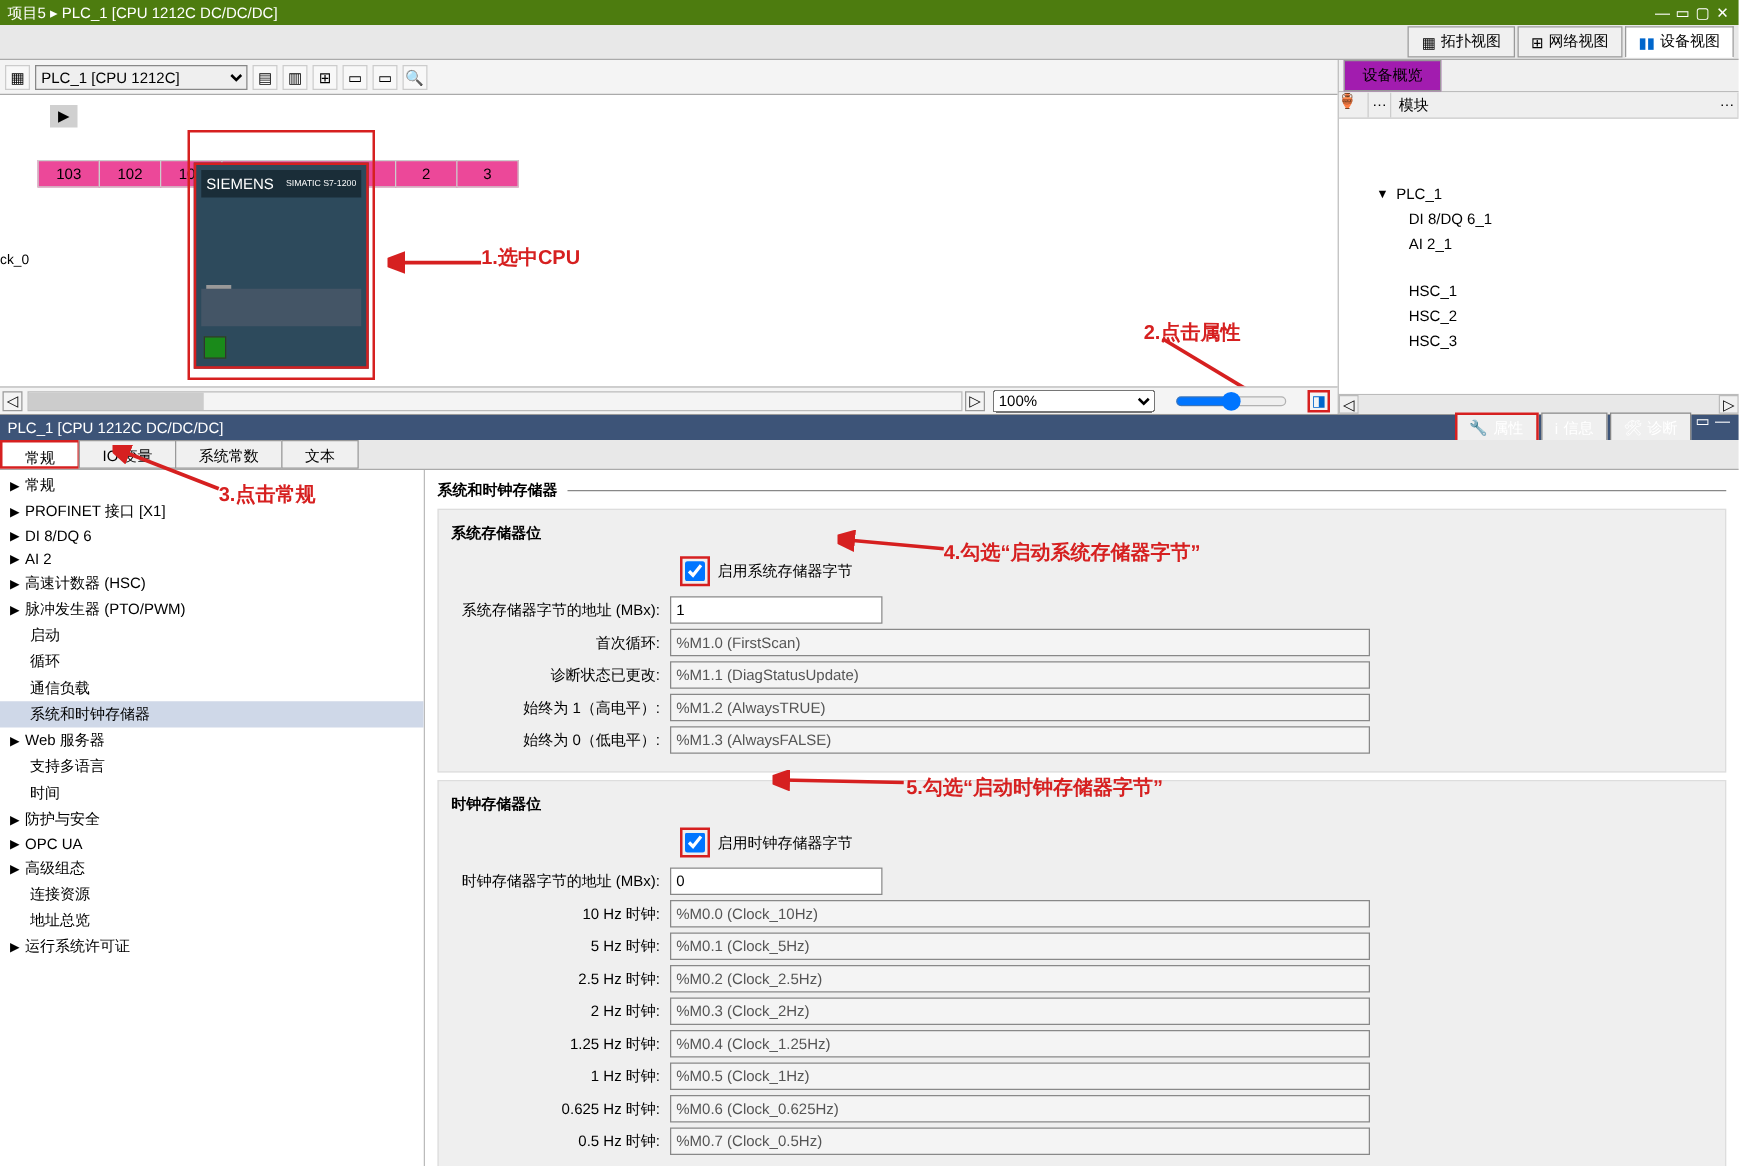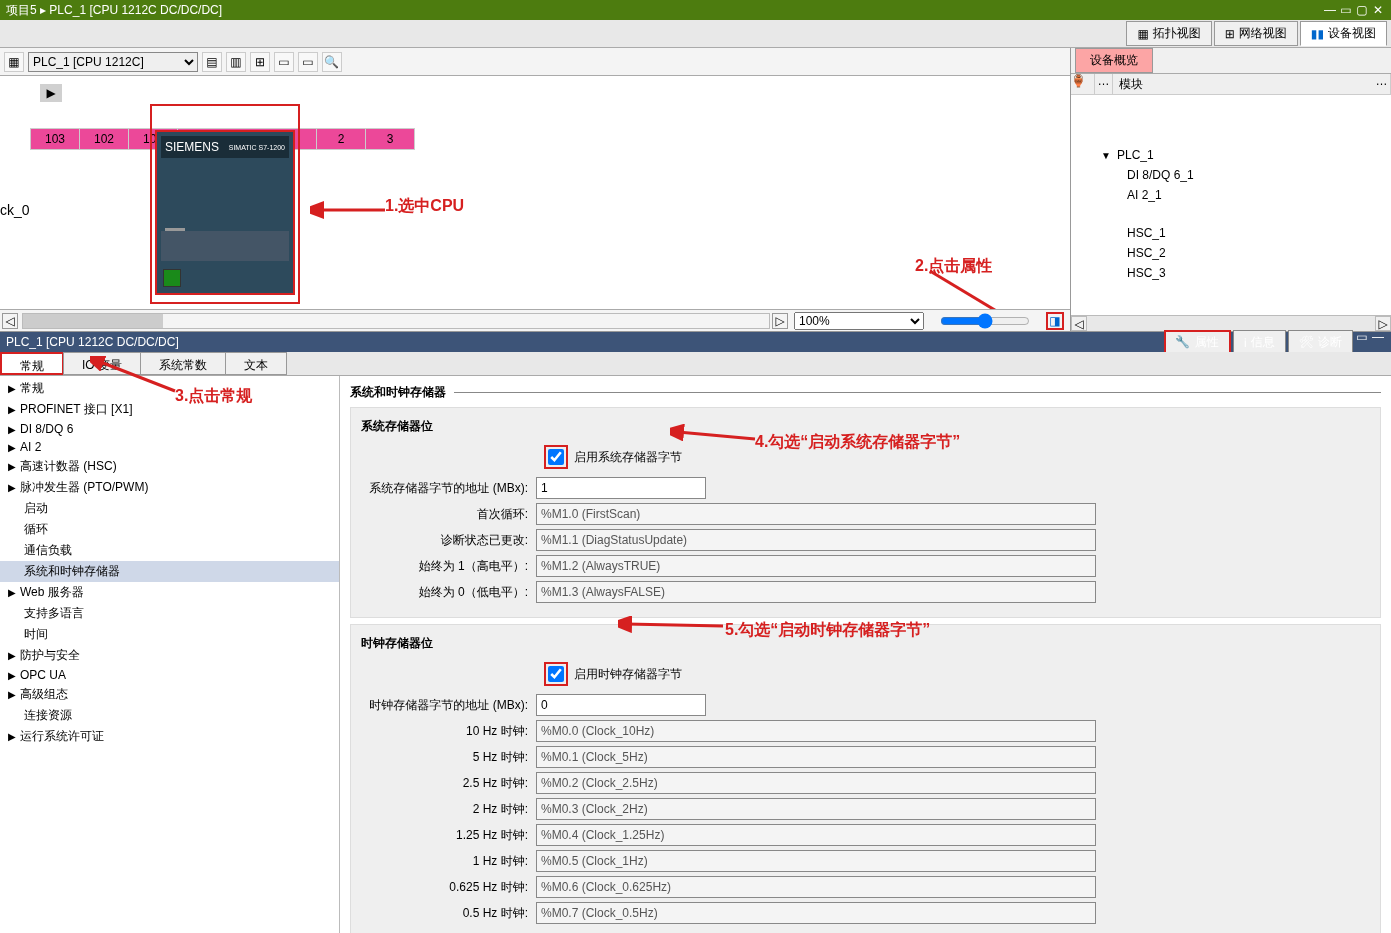--- a/index.html
+++ b/index.html
@@ -15,35 +15,35 @@
 .view-tabs { background: #e8e8e8; height: 28px; display: flex; justify-content: flex-end; align-items: center; border-bottom: 1px solid #aaa; padding-right: 4px; gap: 2px; }
 .view-tab { background: #f0f0f0; border: 1px solid #999; padding: 3px 10px; display: flex; align-items: center; gap: 4px; }
 .view-tab.active { background: #fff; border-bottom: 1px solid #fff; }
 
 .toolbar2 { background: #f4f4f4; height: 28px; border-bottom: 1px solid #aaa; display: flex; align-items: center; padding: 0 4px; gap: 4px; }
 .toolbar2 select { width: 170px; height: 20px; border: 1px solid #888; }
 .tbicon { width: 20px; height: 20px; border: 1px solid #ccc; background: #f8f8f8; display: flex; align-items: center; justify-content: center; }
 
 .rack-area { flex: 1; position: relative; overflow: hidden; background: #fff; }
 .rack-slots { display: flex; position: absolute; top: 32px; left: 30px; }
-.rack-label { position: absolute; top: 126px; left: 0; font-size: 14px; }
+.rack-label { position: absolute; top: 126px; left: 0; font-size: 11px; }
 .slot { width: 50px; border: 1px solid #ccc; text-align: center; height: 22px; line-height: 20px; background: #ec4899; margin-right: -1px; margin-top: 20px; }
 .slot.wide { width: 140px; }
 .cpu-module { position: absolute; top: 54px; left: 155px; width: 140px; height: 165px; background: #2d4a5c; border: 2px solid #d62020; display: flex; flex-direction: column; padding: 4px; gap: 13px; }
 .cpu-top { height: 22px; background: #1a2d38; color: #fff; font-size: 8px; display: flex; align-items: center; justify-content: space-between; padding: 0 4px; }
 .cpu-chip { width: 18px; height: 18px; background: #1a8a1a; position: absolute; bottom: 6px; left: 6px; border: 1px solid #333; }
 .selborder { position: absolute; top: 28px; left: 150px; width: 150px; height: 200px; border: 2px solid #d62020; pointer-events: none; }
 
 .rack-bottom { height: 22px; background: #f4f4f4; border-top: 1px solid #aaa; display: flex; align-items: center; }
 .zoom-combo { display: flex; align-items: center; gap: 16px; padding: 0 6px; }
 .zoom-combo select { width: 130px; height: 18px; }
 
 .right-panel { width: 320px; display: flex; flex-direction: column; }
 .overview-tabs { height: 26px; background: #f0f0f0; border-bottom: 1px solid #aaa; display: flex; align-items: center; padding-left: 4px; }
-.overview-tab { background: #fca5a5; border: 1px solid #999; padding: 3px 14px; }
+.overview-tab { background: #a21caf; border: 1px solid #999; padding: 3px 14px; }
 .tree-area { flex: 1; overflow: auto; background: #fff; position: relative; }
 .tree-head { display: flex; background: #efefef; border-bottom: 1px solid #ccc; }
 .tree-head .c1 { width: 24px; border-right: 1px solid #ccc; height: 20px; }
 .tree-head .c2 { width: 18px; border-right: 1px solid #ccc; text-align: center; }
 .tree-head .c3 { flex: 1; padding-left: 6px; line-height: 20px; }
 .tree-row { display: flex; align-items: center; height: 20px; padding-left: 4px; }
 .tree-row .indent { width: 24px; }
 .tree-row .exp { width: 14px; text-align: center; font-size: 10px; }
 .tree-row .txt { padding-left: 4px; }
 
@@ -317,20 +317,24 @@
         </div>
         <div class="nav-item">
           <span class="ar" style="padding-left:0px">▶</span>
           <span>高级组态</span>
         </div>
         <div class="nav-item">
           <span class="ar" style="padding-left:14px"></span>
           <span>连接资源</span>
         </div>
         <div class="nav-item">
+          <span class="ar" style="padding-left:14px"></span>
+          <span>地址总览</span>
+        </div>
+        <div class="nav-item">
           <span class="ar" style="padding-left:0px">▶</span>
           <span>运行系统许可证</span>
         </div>
       </div>
     <div class="form-area">
       <div class="section">
         <div class="section-header">
             <span>系统和时钟存储器</span>
             <span class="hr"></span>
           </div>

